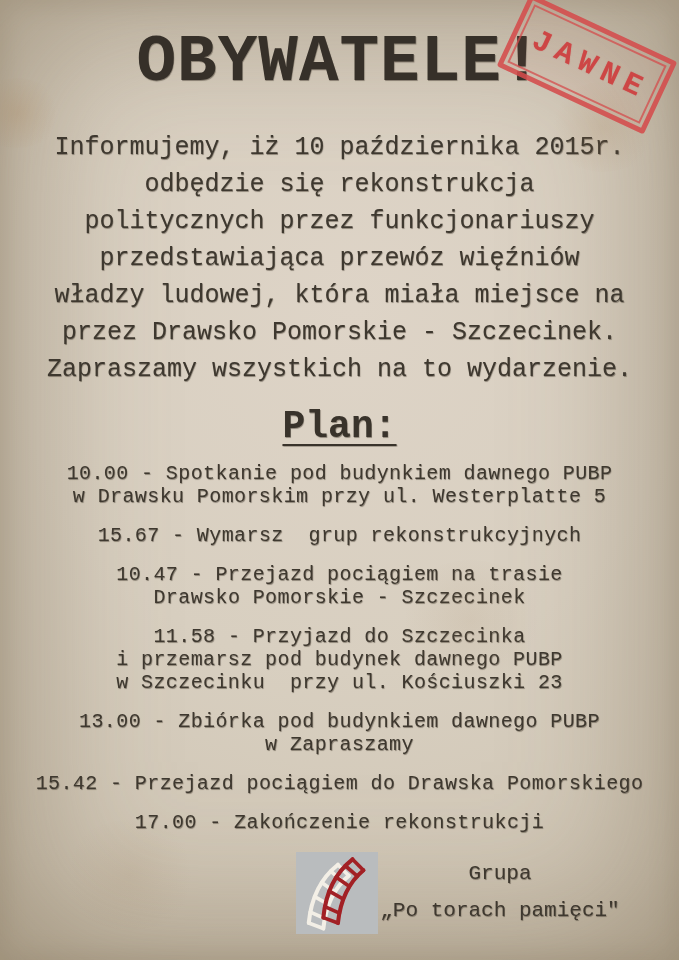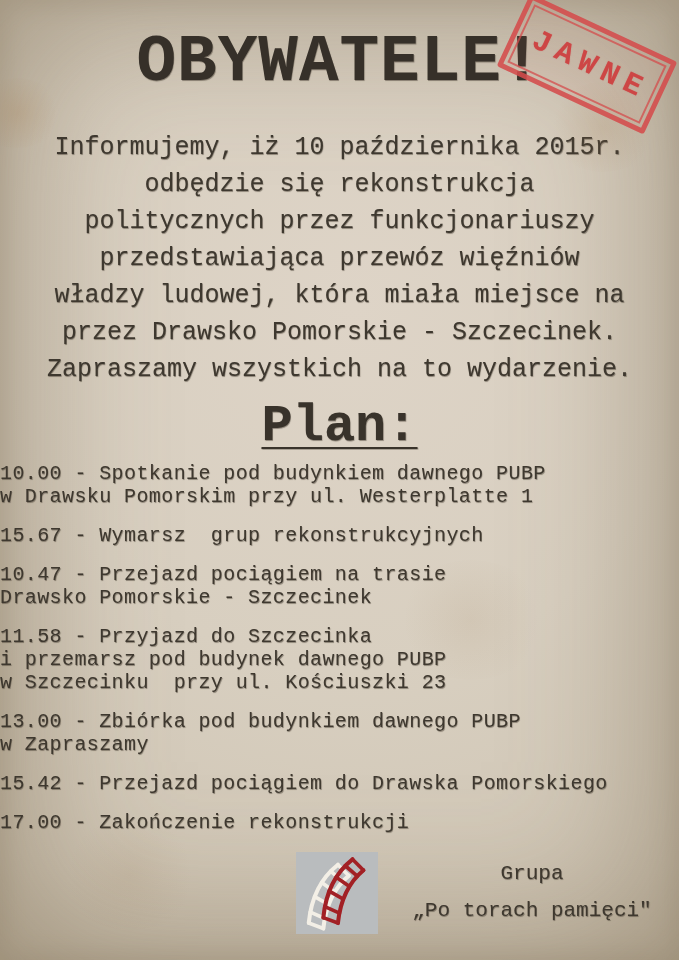--- a/index.html
+++ b/index.html
@@ -59,39 +59,39 @@
     padding-left: 7px; 
     color: rgba(205, 66, 66, 0.92);
     text-shadow: 0 0 1px rgba(205,66,66,0.6);
   }
 
   .intro { margin-top: 32px; text-align: center; }
   .intro-line { font-size: 25px; line-height: 37px; white-space: pre-wrap; }
 
   .plan {
     margin: 16px 0 0 0; text-align: center;
-    font-size: 52px; font-weight: 700; line-height: 46px;
+    font-size: 38px; font-weight: 700; line-height: 46px;
     color: #39332b;
   }
   .plan span {
     text-decoration: underline;
     text-decoration-thickness: 2px;
     text-underline-offset: 7px;
   }
 
-  .schedule { margin-top: 12px; }
+  .schedule { margin-top: 12px; text-align: center; }
   .schedule-item { margin-bottom: 16px; }
   .sched-line { font-size: 20px; line-height: 23px; white-space: pre-wrap; letter-spacing: 0.4px; }
 
   .logo {
     position: absolute; left: 295px; top: 852px;
     width: 84px; height: 82px;
   }
   .group-signature {
-    position: absolute; left: 386px; top: 855px; width: 292px;
+    position: absolute; left: 354px; top: 855px; width: 292px;
     text-align: center;
   }
   .group-line { font-size: 21px; line-height: 37px; white-space: pre-wrap; }
 </style>
 </head>
 <body>
 
 <div class="poster">
 
   <div class="stain stain-1"></div>
@@ -117,21 +117,21 @@
     <div class="intro-line ink">Zapraszamy wszystkich na to wydarzenie.</div>
   </div>
 
   <h2 class="plan ink">
     <span>Plan:</span>
   </h2>
 
   <div class="schedule">
     <div class="schedule-item">
       <div class="sched-line ink">10.00 - Spotkanie pod budynkiem dawnego PUBP</div>
-      <div class="sched-line ink">w Drawsku Pomorskim przy ul. Westerplatte 1</div>
+      <div class="sched-line ink">w Drawsku Pomorskim przy ul. Westerplatte 5</div>
     </div>
     <div class="schedule-item">
       <div class="sched-line ink">15.67 - Wymarsz  grup rekonstrukcyjnych</div>
     </div>
     <div class="schedule-item">
       <div class="sched-line ink">10.47 - Przejazd pociągiem na trasie</div>
       <div class="sched-line ink">Drawsko Pomorskie - Szczecinek</div>
     </div>
     <div class="schedule-item">
       <div class="sched-line ink">11.58 - Przyjazd do Szczecinka</div>

